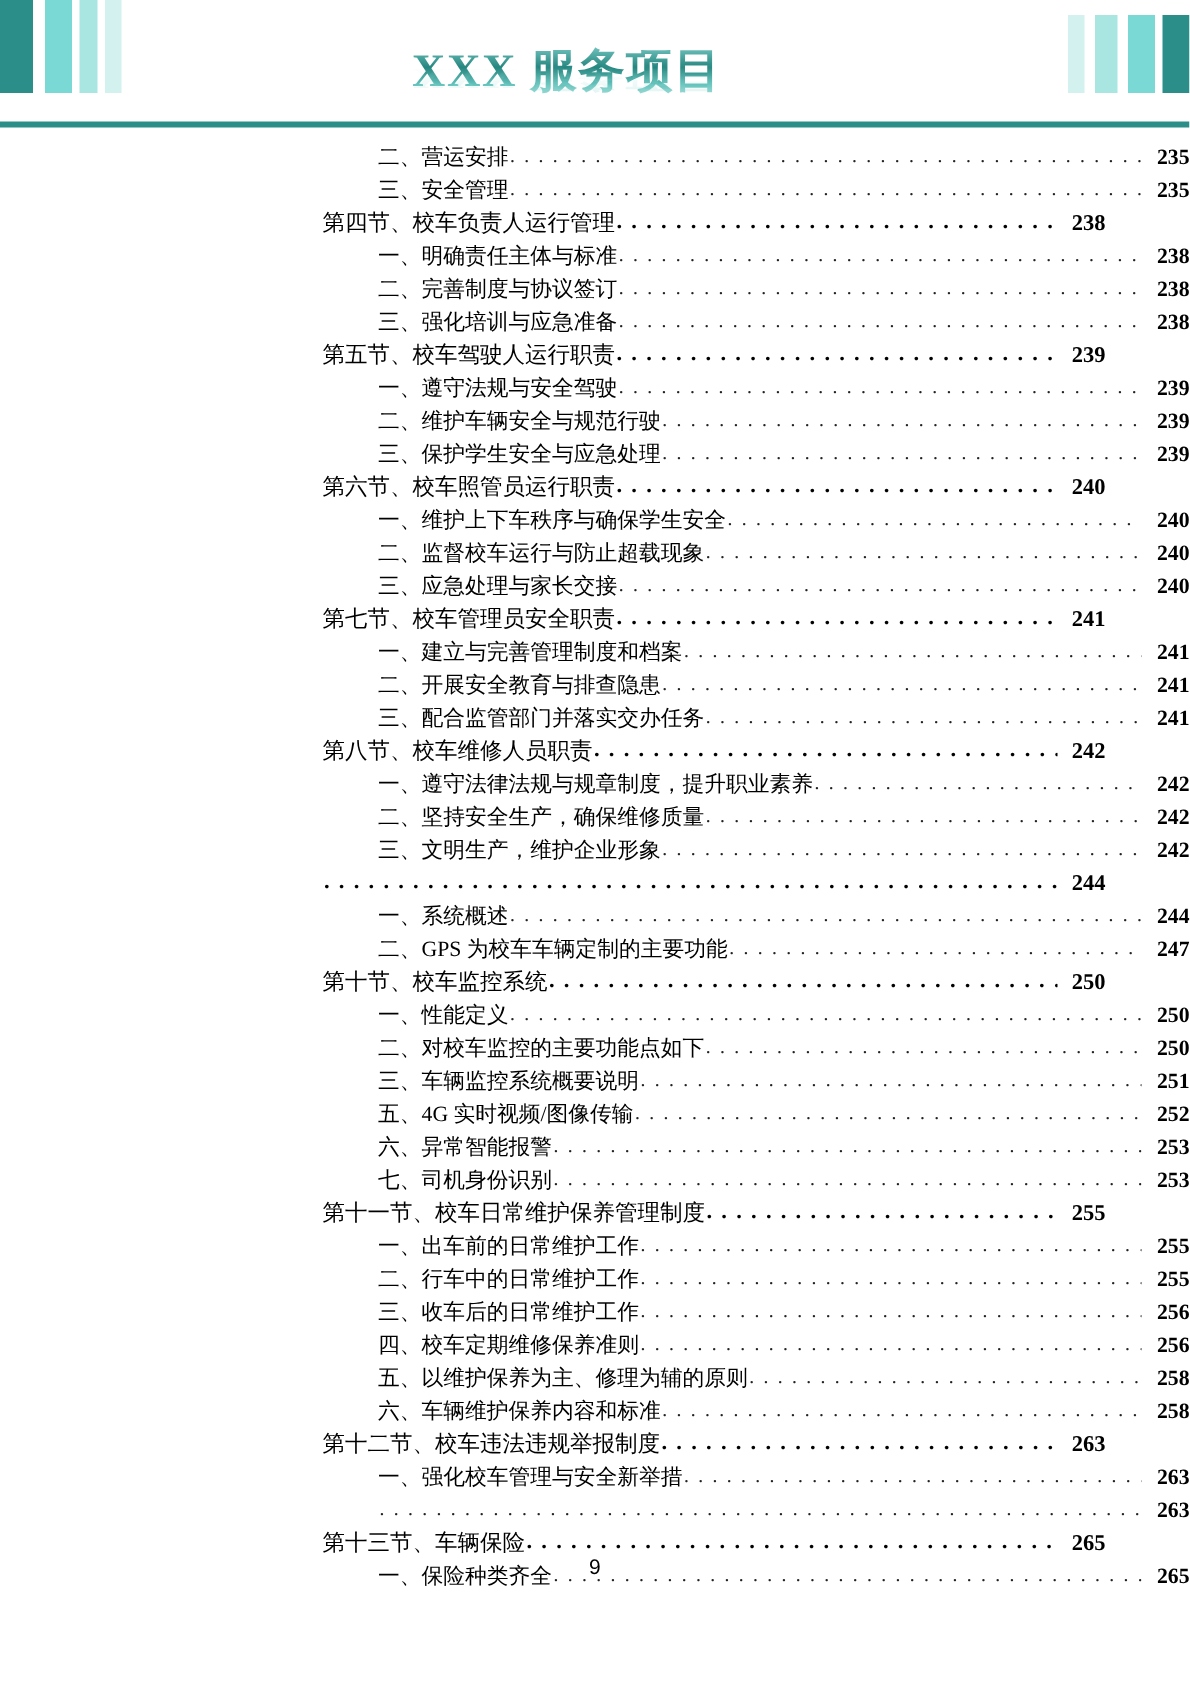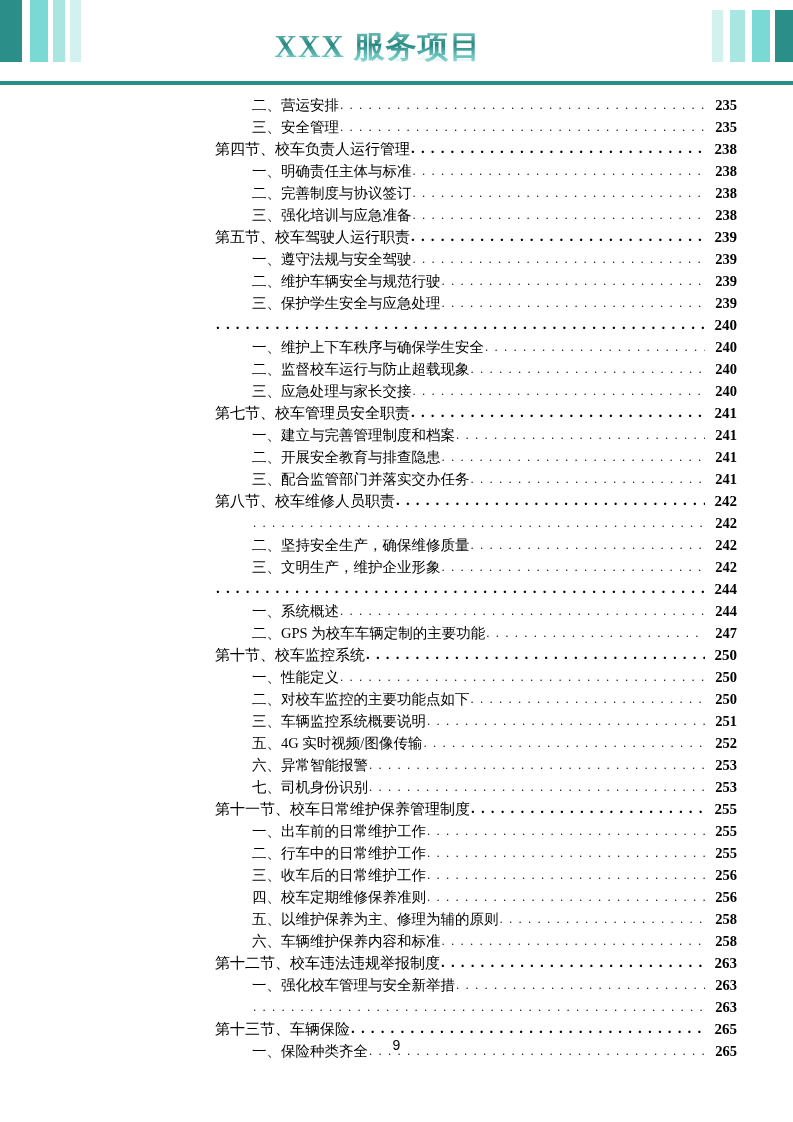--- a/index.html
+++ b/index.html
@@ -115,21 +115,21 @@
     font-size: 14.5px;
   }
 
   
   .lvl1 { padding-left: 215px; padding-right: 56px; font-weight: bold; }
   .lvl1 .label { font-weight: normal; font-size: 15px; }
   .lvl1 .pageno { font-weight: bold; font-size: 15px; min-width: 30px; }
   .lvl1 .leader { font-size: 15px; font-weight: bold; letter-spacing: 1.2px; }
 
   
-  .lvl2 { padding-left: 252px; padding-right: 56px; font-weight: normal; }
+  .lvl2 { padding-left: 252px; font-weight: normal; }
   .lvl2 .label { font-size: 14.5px; }
   .lvl2 .pageno { font-size: 14.5px; min-width: 30px; font-weight: bold; }
   .lvl2 .leader { font-size: 13px; letter-spacing: 1.5px; color: #222; }
 
   
   #page-footer {
     position: absolute;
     left: 0;
     top: 1036px;
     width: 793px;
@@ -213,20 +213,21 @@
       <span class="label">二、维护车辆安全与规范行驶</span>
       <span class="leader">. . . . . . . . . . . . . . . . . . . . . . . . . . . . . . . . . . . . . . . . . . . . . . . . . . . . . . . . . . . . . . . . . . . . . . . . . . . . . . . . . . . . . . . . . . . . . . . . . . . . . . . . . . . . . . . . . . . . . . . . . . . . . . . . . . . . . . . . . . . . . . . . . . . . . . . . . . . . . . . . . . . . . . . . . . . . . . . . . . . . . . . . . . . . . . . . . . . . . . . . . . . . . . . . . . . . . . . . . . .</span>
       <span class="pageno">239</span>
     </div>
     <div class="toc-row lvl2">
       <span class="label">三、保护学生安全与应急处理</span>
       <span class="leader">. . . . . . . . . . . . . . . . . . . . . . . . . . . . . . . . . . . . . . . . . . . . . . . . . . . . . . . . . . . . . . . . . . . . . . . . . . . . . . . . . . . . . . . . . . . . . . . . . . . . . . . . . . . . . . . . . . . . . . . . . . . . . . . . . . . . . . . . . . . . . . . . . . . . . . . . . . . . . . . . . . . . . . . . . . . . . . . . . . . . . . . . . . . . . . . . . . . . . . . . . . . . . . . . . . . . . . . . . . .</span>
       <span class="pageno">239</span>
     </div>
     <div class="toc-row lvl1">
+      <span class="label">第六节、校车照管员运行职责</span>
       <span class="leader">. . . . . . . . . . . . . . . . . . . . . . . . . . . . . . . . . . . . . . . . . . . . . . . . . . . . . . . . . . . . . . . . . . . . . . . . . . . . . . . . . . . . . . . . . . . . . . . . . . . . . . . . . . . . . . . . . . . . . . . . . . . . . . . . . . . . . . . . . . . . . . . . . . . . . . . . . . . . . . . . . . . . . . . . . . . . . . . . . . . . . . . . . . . . . . . . . . . . . . . . . . . . . . . . . . . . . . . . . . .</span>
       <span class="pageno">240</span>
     </div>
     <div class="toc-row lvl2">
       <span class="label">一、维护上下车秩序与确保学生安全</span>
       <span class="leader">. . . . . . . . . . . . . . . . . . . . . . . . . . . . . . . . . . . . . . . . . . . . . . . . . . . . . . . . . . . . . . . . . . . . . . . . . . . . . . . . . . . . . . . . . . . . . . . . . . . . . . . . . . . . . . . . . . . . . . . . . . . . . . . . . . . . . . . . . . . . . . . . . . . . . . . . . . . . . . . . . . . . . . . . . . . . . . . . . . . . . . . . . . . . . . . . . . . . . . . . . . . . . . . . . . . . . . . . . . .</span>
       <span class="pageno">240</span>
     </div>
     <div class="toc-row lvl2">
       <span class="label">二、监督校车运行与防止超载现象</span>
@@ -257,20 +258,21 @@
       <span class="label">三、配合监管部门并落实交办任务</span>
       <span class="leader">. . . . . . . . . . . . . . . . . . . . . . . . . . . . . . . . . . . . . . . . . . . . . . . . . . . . . . . . . . . . . . . . . . . . . . . . . . . . . . . . . . . . . . . . . . . . . . . . . . . . . . . . . . . . . . . . . . . . . . . . . . . . . . . . . . . . . . . . . . . . . . . . . . . . . . . . . . . . . . . . . . . . . . . . . . . . . . . . . . . . . . . . . . . . . . . . . . . . . . . . . . . . . . . . . . . . . . . . . . .</span>
       <span class="pageno">241</span>
     </div>
     <div class="toc-row lvl1">
       <span class="label">第八节、校车维修人员职责</span>
       <span class="leader">. . . . . . . . . . . . . . . . . . . . . . . . . . . . . . . . . . . . . . . . . . . . . . . . . . . . . . . . . . . . . . . . . . . . . . . . . . . . . . . . . . . . . . . . . . . . . . . . . . . . . . . . . . . . . . . . . . . . . . . . . . . . . . . . . . . . . . . . . . . . . . . . . . . . . . . . . . . . . . . . . . . . . . . . . . . . . . . . . . . . . . . . . . . . . . . . . . . . . . . . . . . . . . . . . . . . . . . . . . .</span>
       <span class="pageno">242</span>
     </div>
     <div class="toc-row lvl2">
+      <span class="label">一、遵守法律法规与规章制度，提升职业素养</span>
       <span class="leader">. . . . . . . . . . . . . . . . . . . . . . . . . . . . . . . . . . . . . . . . . . . . . . . . . . . . . . . . . . . . . . . . . . . . . . . . . . . . . . . . . . . . . . . . . . . . . . . . . . . . . . . . . . . . . . . . . . . . . . . . . . . . . . . . . . . . . . . . . . . . . . . . . . . . . . . . . . . . . . . . . . . . . . . . . . . . . . . . . . . . . . . . . . . . . . . . . . . . . . . . . . . . . . . . . . . . . . . . . . .</span>
       <span class="pageno">242</span>
     </div>
     <div class="toc-row lvl2">
       <span class="label">二、坚持安全生产，确保维修质量</span>
       <span class="leader">. . . . . . . . . . . . . . . . . . . . . . . . . . . . . . . . . . . . . . . . . . . . . . . . . . . . . . . . . . . . . . . . . . . . . . . . . . . . . . . . . . . . . . . . . . . . . . . . . . . . . . . . . . . . . . . . . . . . . . . . . . . . . . . . . . . . . . . . . . . . . . . . . . . . . . . . . . . . . . . . . . . . . . . . . . . . . . . . . . . . . . . . . . . . . . . . . . . . . . . . . . . . . . . . . . . . . . . . . . .</span>
       <span class="pageno">242</span>
     </div>
     <div class="toc-row lvl2">
       <span class="label">三、文明生产，维护企业形象</span>

